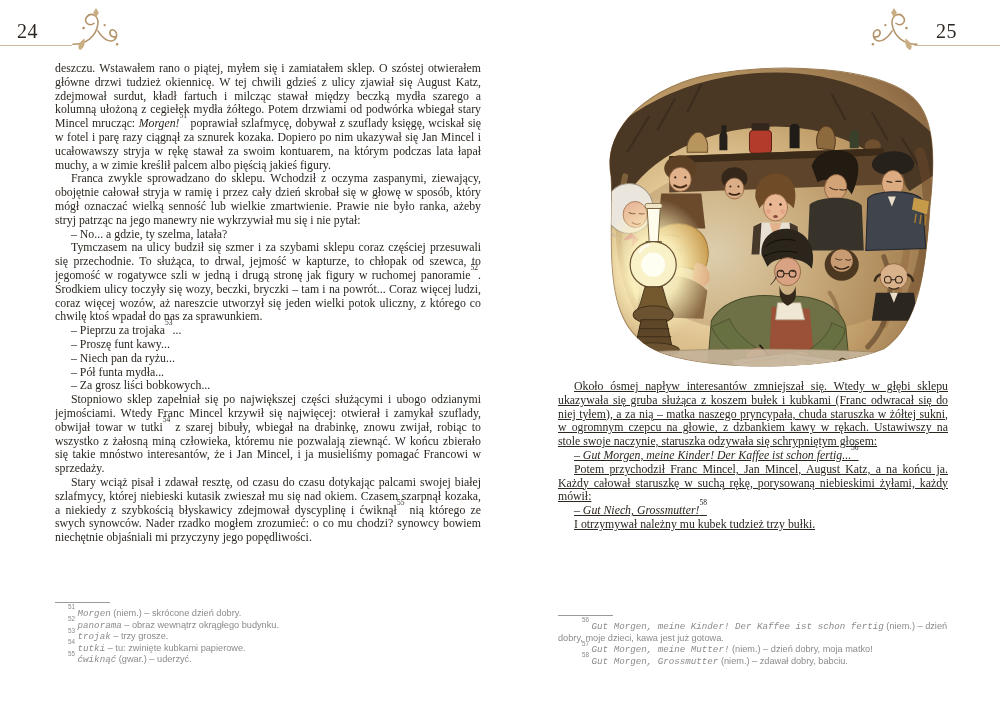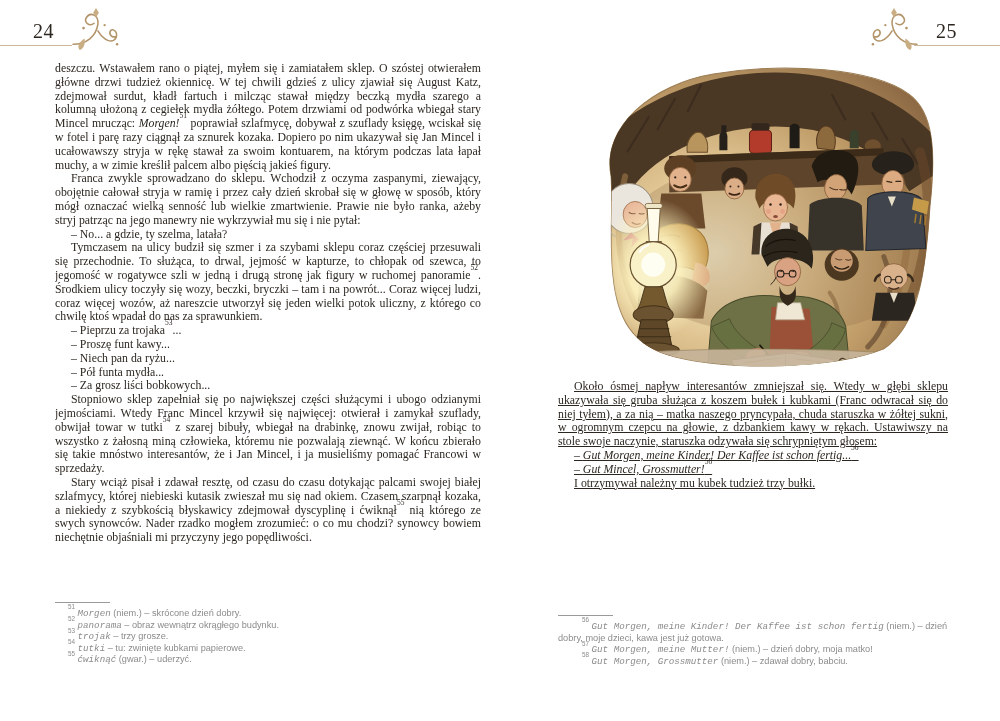--- a/index.html
+++ b/index.html
@@ -43,21 +43,21 @@
   #fnR p { text-indent:24px; }
 
   #bodyL { left:55px;  top:62px;  width:426px; max-height:543px; }
   #bodyR { left:558px; top:380px; width:390px; max-height:232px;text-decoration:underline; }
 
   #illus { position:absolute; left:583px; top:56px; }
 </style>
 </head>
 <body>
 
-<div class="page-num" style="left:33px">24</div>
+<div class="page-num" style="left:17px">24</div>
 <div class="head-rule" style="left:0;width:72px"></div>
 <svg class="ornament" style="left:70px" viewBox="0 0 52 48">
   <g fill="none" stroke="#b3946a" stroke-width="1.6" stroke-linecap="round">
     <path d="M2,40 C16,40 26,32 28,19 C29,9 20,6 16,12 C13,17 19,22 24,18"></path>
     <path d="M28,26 C34,36 43,40 47,33 C49,27 44,23 41,26 C39,30 43,33 46,32"></path>
     <path d="M14,34 C8,38 6,43 9,46 C13,45 15,40 14,34" fill="#c9ae83" stroke="none"></path>
   </g>
   <path d="M26,2 L29,7 L26,12 L23,7 Z" fill="#c9ae83"></path>
   <circle cx="13" cy="23" r="1.4" fill="#b3946a"></circle>
   <circle cx="35" cy="20" r="1.2" fill="#b3946a"></circle>
@@ -262,21 +262,22 @@
     <p class="ind"><span>– Niech pan da ryżu...</span></p>
     <p class="ind"><span>– Pół funta mydła...</span></p>
     <p class="ind"><span>– Za grosz liści bobkowych...</span></p>
     <p class="ind"><span>Stopniowo sklep zapełniał się po największej części służącymi i ubogo odzianymi jejmościami. Wtedy Franc Mincel krzywił się najwięcej: otwierał i zamykał szuflady, obwijał towar w tutki</span><sup>54</sup><span> z szarej bibuły, wbiegał na drabinkę, znowu zwijał, robiąc to wszystko z żałosną miną człowieka, któremu nie pozwalają ziewnąć. W końcu zbierało się takie mnóstwo interesantów, że i Jan Mincel, i ja musieliśmy pomagać Francowi w sprzedaży.</span></p>
     <p class="ind"><span>Stary wciąż pisał i zdawał resztę, od czasu do czasu dotykając palcami swojej białej szlafmycy, której niebieski kutasik zwieszał mu się nad okiem. Czasem szarpnął kozaka, a niekiedy z szybkością błyskawicy zdejmował dyscyplinę i ćwiknął</span><sup>55</sup><span> nią którego ze swych synowców. Nader rzadko mogłem zrozumieć: o co mu chodzi? synowcy bowiem niechętnie objaśniali mi przyczyny jego popędliwości.</span></p>
   </div>
 
 <div id="bodyR" class="bodycol">
     <p class="ind"><span>Około ósmej napływ interesantów zmniejszał się. Wtedy w głębi sklepu ukazywała się gruba służąca z koszem bułek i kubkami (Franc odwracał się do niej tyłem), a za nią – matka naszego pryncypała, chuda staruszka w żółtej sukni, w ogromnym czepcu na głowie, z dzbankiem kawy w rękach. Ustawiwszy na stole swoje naczynie, staruszka odzywała się schrypniętym głosem:</span></p>
     <p class="ind"><span>– </span><i>Gut Morgen, meine Kinder! Der Kaffee ist schon fertig...</i><sup>56</sup></p>
-    <p class="ind"><span>– </span><i>Gut Mincel, Grossmutter!</i><sup>58</sup></p>
+    <p class="ind"><span>Potem przychodził Franc Mincel, Jan Mincel, August Katz, a na końcu ja. Każdy całował staruszkę w suchą rękę, porysowaną niebieskimi żyłami, każdy mówił:</span></p>
+    <p class="ind"><span>– </span><i>Gut Niech, Grossmutter!</i><sup>58</sup></p>
     <p class="ind"><span>I otrzymywał należny mu kubek tudzież trzy bułki.</span></p>
   </div>
 
 <div class="fn-rule" style="left:55px;top:602px"></div>
 <div id="fnL" class="footnotes" style="left:55px;top:608px;width:430px">
     <p><sup>51</sup><span> </span><i>Morgen</i><span> (niem.) – skrócone dzień dobry.</span></p>
     <p><sup>52</sup><span> </span><i>panorama</i><span> – obraz wewnątrz okrągłego budynku.</span></p>
     <p><sup>53</sup><span> </span><i>trojak</i><span> – trzy grosze.</span></p>
     <p><sup>54</sup><span> </span><i>tutki</i><span> – tu: zwinięte kubkami papierowe.</span></p>
     <p><sup>55</sup><span> </span><i>ćwiknąć</i><span> (gwar.) – uderzyć.</span></p>

